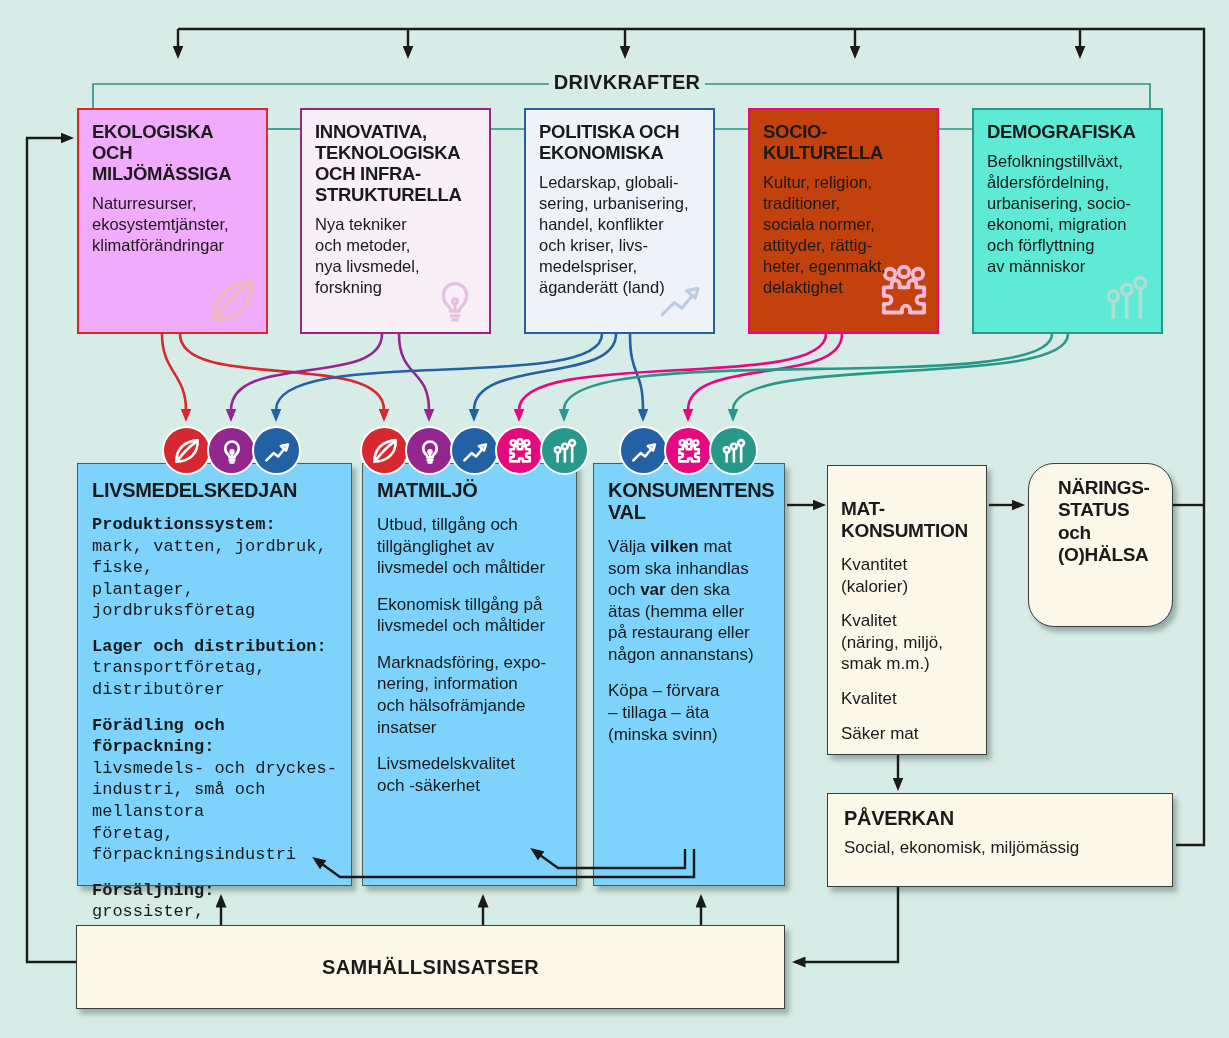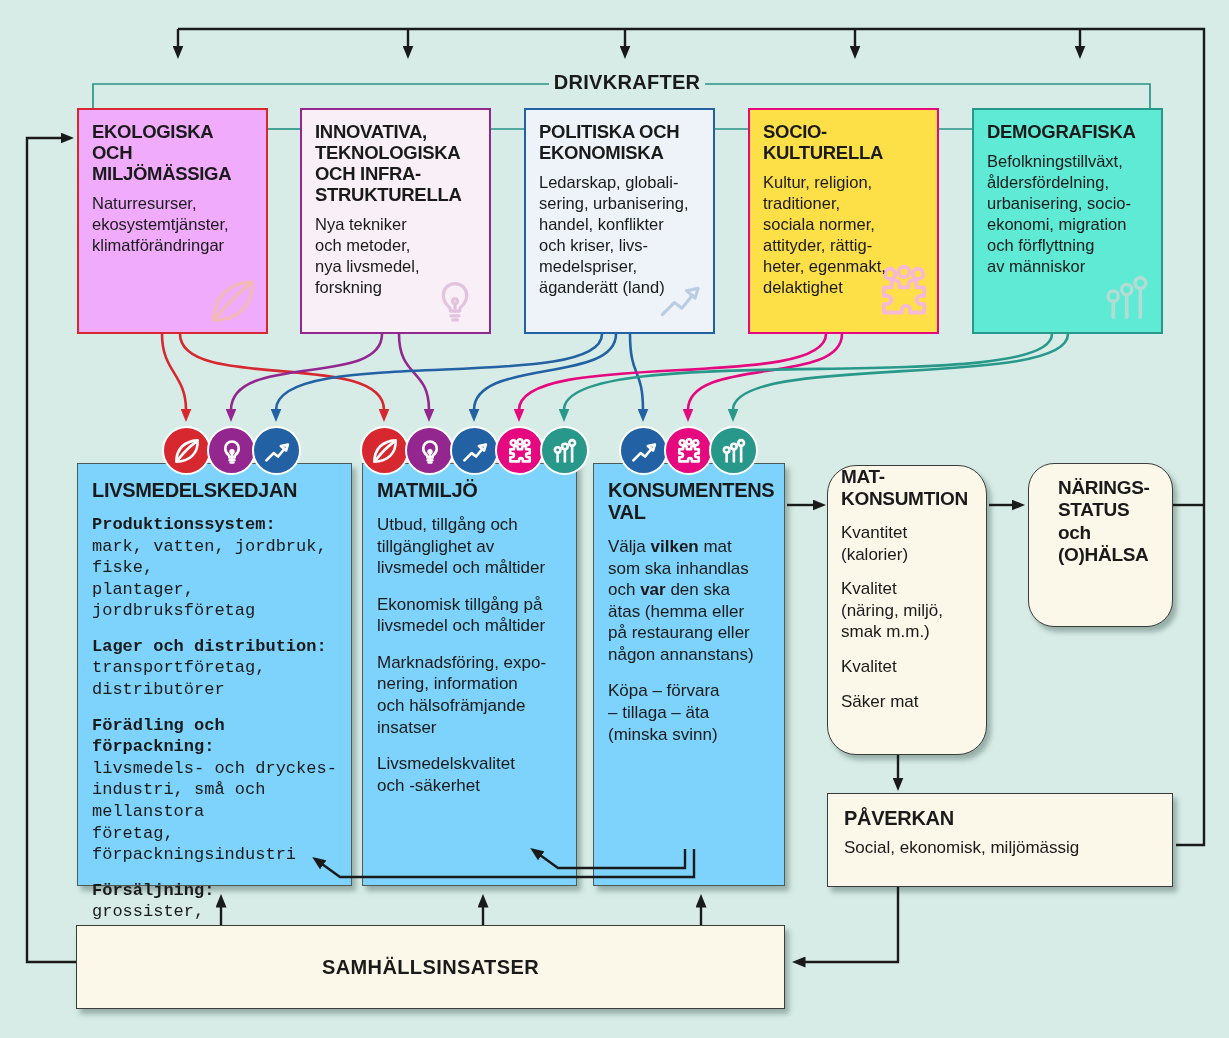--- a/index.html
+++ b/index.html
@@ -9,40 +9,40 @@
   
   svg.wires{position:absolute;left:0;top:0;z-index:5;pointer-events:none;}
   
   .driver{position:absolute;top:108px;width:191px;height:226px;box-sizing:border-box;
           border:2.5px solid #000;padding:11px 13px;overflow:hidden;z-index:2;}
   .driver h3{font-size:18.5px;line-height:1.14;margin:0 0 9px;font-weight:bold;letter-spacing:-0.3px;position:relative;z-index:2;}
   .driver p{font-size:16.5px;line-height:1.27;margin:0;position:relative;z-index:2;}
   .d-eko{left:77px;border-color:#d7282f;background:#f0abfc;}
   .d-inn{left:300px;border-color:#93278f;background:#f8eff7;}
   .d-pol{left:524px;border-color:#2361a5;background:#edf3f8;}
-  .d-soc{left:748px;border-color:#e5087e;background:#fde047;}
+  .d-soc{left:748px;border-color:#e5087e;background:#c2410c;}
   .d-dem{left:972px;border-color:#28988b;background:#5eead4;}
   .wm{position:absolute;z-index:1;}
   
   svg.glyph{fill:none;stroke-linecap:round;stroke-linejoin:round;display:block;}
   
   .chip{position:absolute;top:426px;width:49px;height:49px;border-radius:50%;border:2px solid #fff;
         box-sizing:border-box;display:flex;align-items:center;justify-content:center;z-index:6;}
   .chip svg.glyph{width:30px;height:30px;stroke:#fff;color:#fff;stroke-width:2.1;}
   .c-red{background:#d7282f;} .c-purple{background:#93278f;} .c-blue{background:#2361a5;}
   .c-pink{background:#e5087e;} .c-teal{background:#28988b;}
   
   .panel{position:absolute;box-sizing:border-box;border:1.5px solid #4f5a57;background:#7dd3fc;
          box-shadow:4px 5px 5px rgba(88,116,110,0.5);z-index:3;}
   .panel h2{font-size:20px;margin:0 0 13px;letter-spacing:-0.3px;line-height:1.1;}
   .cream{background:#fbf7e9;border-color:#3c3c3c;}
   .p-livs{left:77px;top:463px;width:275px;height:423px;padding:15px 14px;}
   .p-mat{left:362px;top:463px;width:215px;height:423px;padding:15px 14px;}
   .p-kon{left:593px;top:463px;width:192px;height:423px;padding:15px 14px;}
-  .p-mk{left:827px;top:465px;width:160px;height:290px;padding:0 13px;border-radius:29px;}
+  .p-mk{left:827px;top:465px;width:160px;height:290px;padding:32px 13px;}
   .p-ns{left:1028px;top:463px;width:145px;height:164px;padding:13px 29px;border-radius:26px;}
   .p-ns h2{font-size:19px;line-height:1.18;margin:0;}
   .p-pv{left:827px;top:793px;width:346px;height:94px;padding:13px 16px;}
   .p-pv h2{margin:0 0 8px;}
   .p-sam{left:76px;top:925px;width:709px;height:84px;display:flex;align-items:center;justify-content:center;}
   .p-sam h2{margin:0;letter-spacing:0.4px;}
   .p-mk h2{font-size:19px;line-height:1.16;margin:0 0 12px;}
   .sec{margin:12px 0 14px;font-size:17px;line-height:1.27;font-family:Liberation Mono, monospace;}
   .sec b{display:block;}
   .body-p{font-size:17px;line-height:1.27;margin:0 0 15px;}

